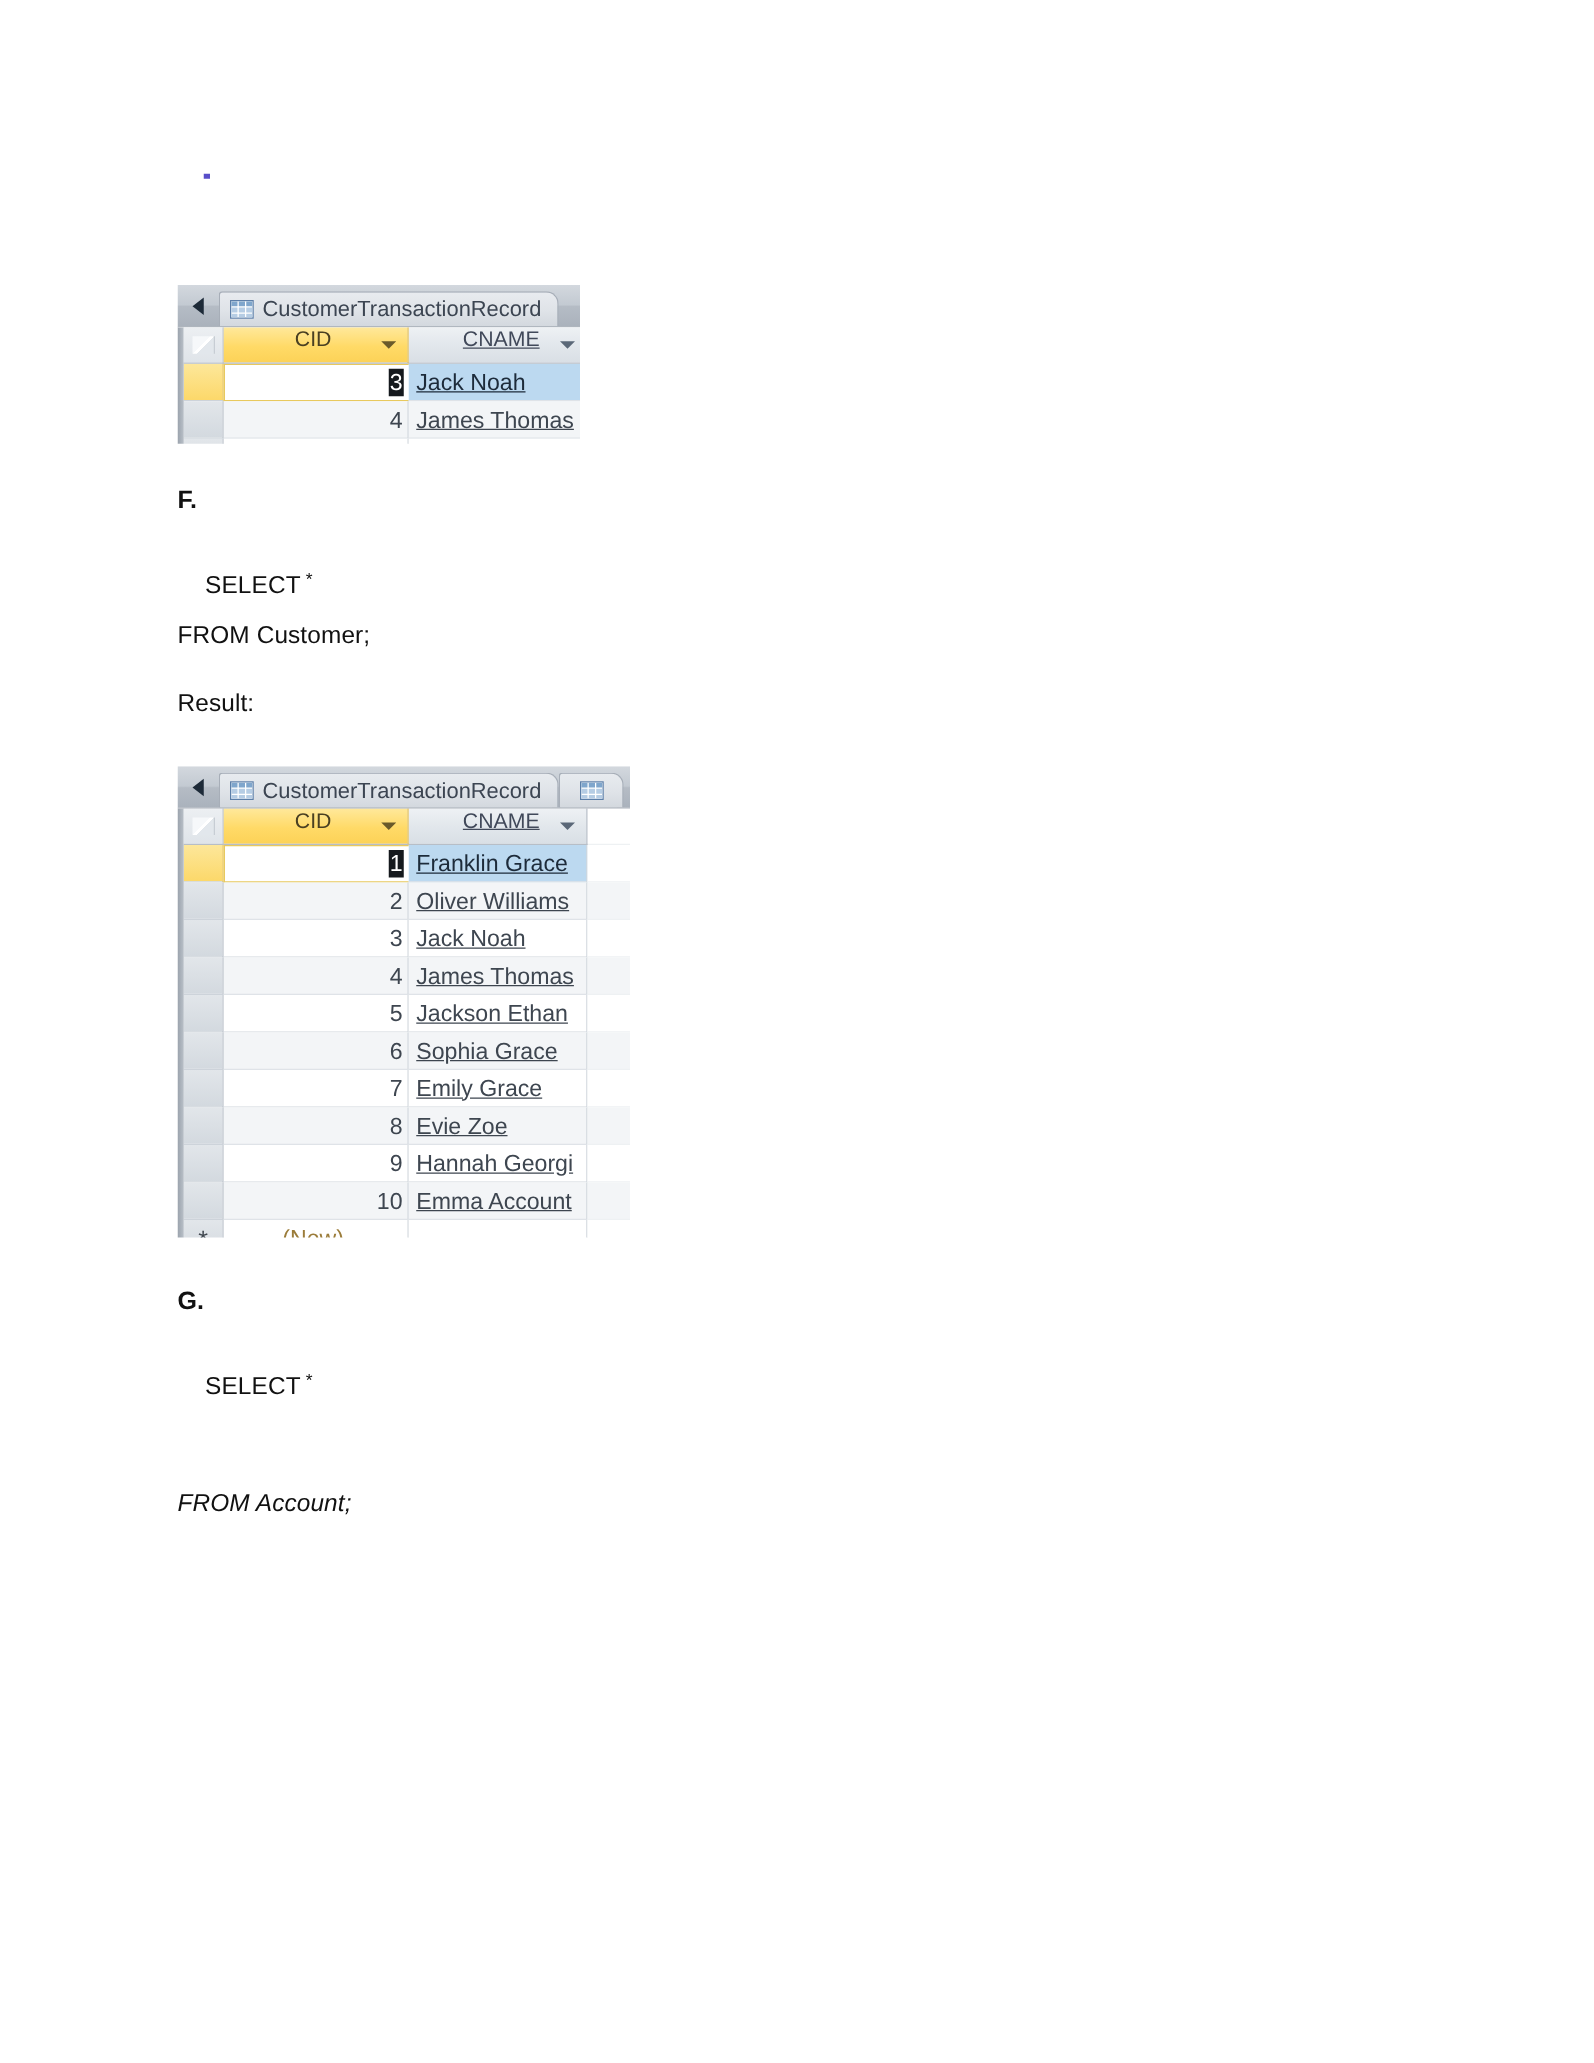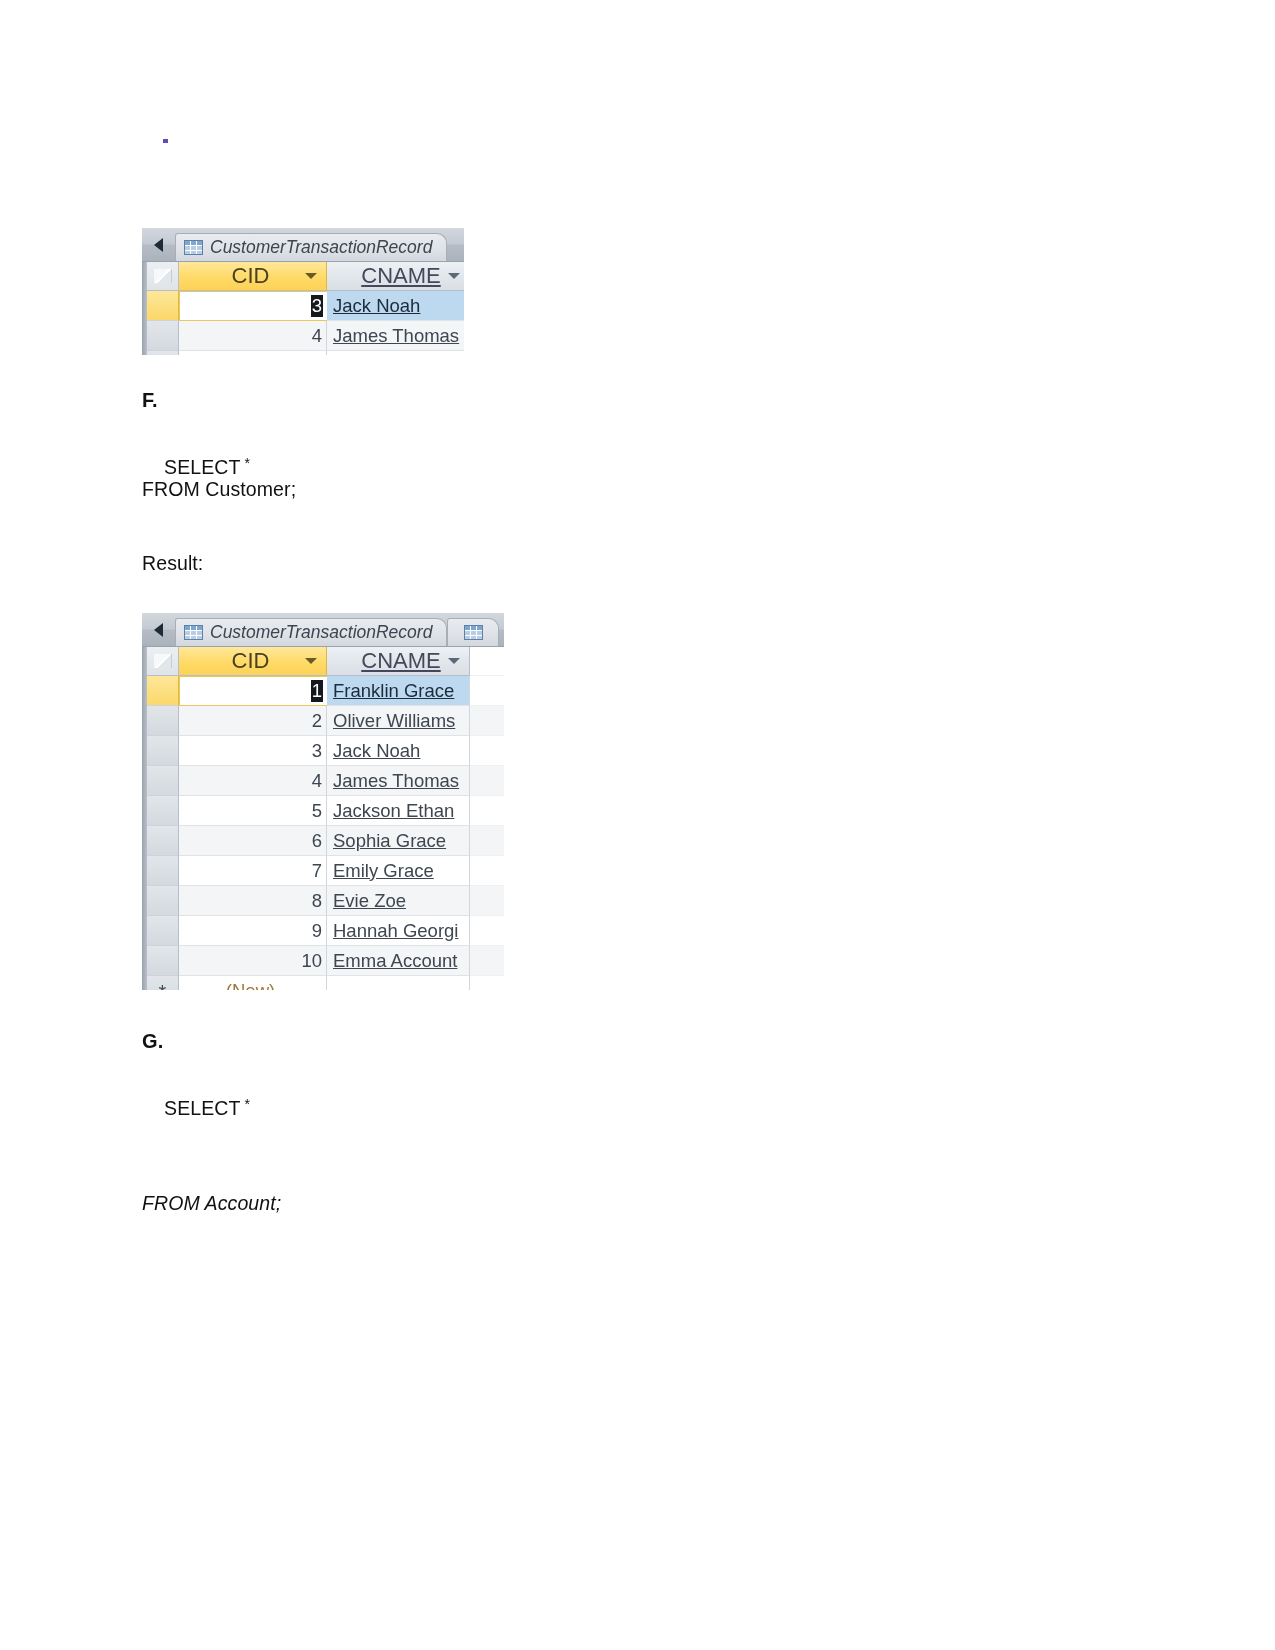--- a/index.html
+++ b/index.html
@@ -62,21 +62,20 @@
     overflow: hidden;
   }
 
   .tabbar {
     position: relative;
     height: 33px;
     background: linear-gradient(to bottom, #d3d8de 0%, #c3cad2 48%, #b5bcc5 52%, #aab2bc 100%);
     border-bottom: 1px solid #9aa2ad;
     display: flex;
     align-items: flex-end;
-    font-style: italic;
   }
   .tab-scroll-btn {
     width: 33px;
     height: 33px;
     display: flex;
     align-items: center;
     justify-content: center;
     flex: 0 0 auto;
   }
   .tri-left {
@@ -207,24 +206,24 @@
     flex: 0 0 40px;
     border-right: none;
     background: #ffffff;
     border-bottom: 1px solid #eef1f3;
   }
 
   .colhead {
     background: linear-gradient(to bottom,#eef1f4 0%,#e2e7ec 50%,#d9dfe5 100%);
     border-right: 1px solid #b7bec7;
     border-bottom: 1px solid #b7bec7;
-    font-size: 22px;
+    font-size: 17px;
     color: #41495a;
     display: flex;
-    align-items: center;
+    align-items: flex-start;
     justify-content: center;
     position: relative;
     box-sizing: border-box;
   }
   .colhead.gold {
     background: linear-gradient(to bottom,#ffe89a 0%,#ffda67 55%,#fcd257 100%);
     border-right: 1px solid #ddb645;
     color: #4a4022;
   }
   .colhead .caret {
@@ -335,21 +334,21 @@
       </div>
     </div>
   </div>
 
   <div class="doc-text doc-heading" style="top:388px;">F.</div>
 
   <div class="doc-text" style="top:431px;">
     <span>SELECT</span><span class="star-sup">*</span>
   </div>
 
-  <div class="doc-text" style="top:477px;">FROM Customer;</div>
+  <div class="doc-text" style="top:496px;">FROM Customer;</div>
 
   <div class="doc-text" style="top:551px;">Result:</div>
 
   <div class="access" style="left:142px; top:613px; width:362px; height:377px;">
     <div class="tabbar">
       <div class="tab-scroll-btn">
         <div class="tri-left"></div>
       </div>
       <div class="tab" style="width:272px;">
         <span class="grid-icon">

